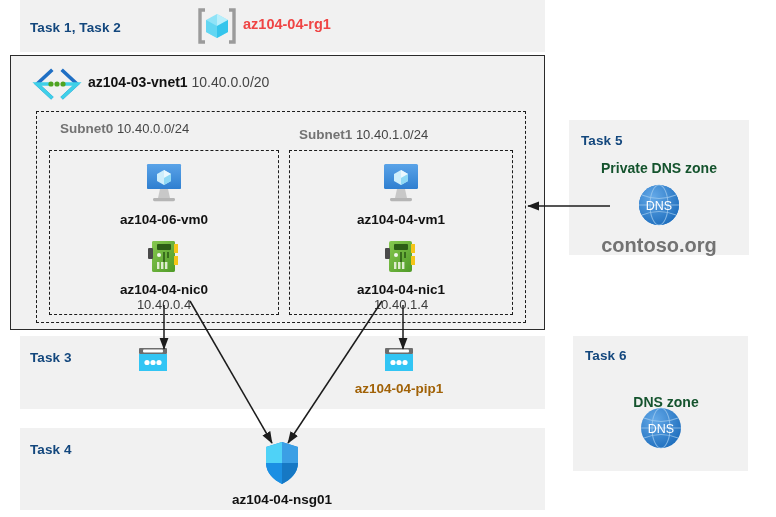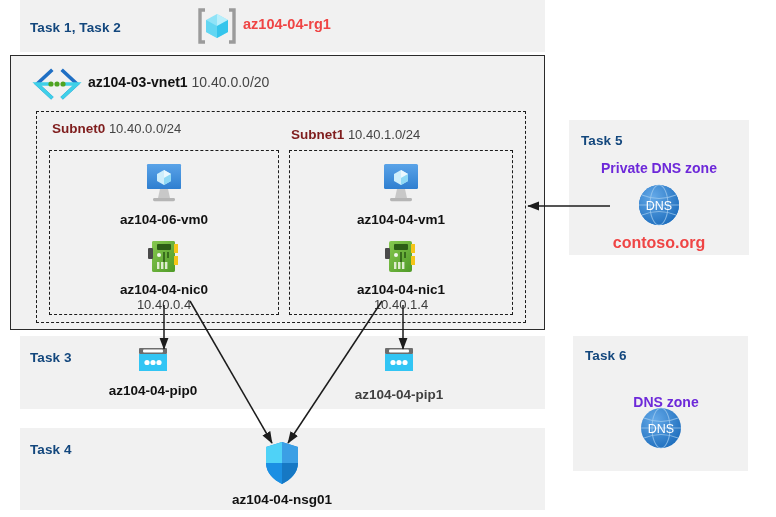--- a/index.html
+++ b/index.html
@@ -69,21 +69,21 @@
     position: absolute;
     left: 36px; top: 111px;
     width: 490px; height: 212px;
     border: 1.6px dashed #1c1c1c;
     box-sizing: border-box;
   }
   .subnet-title {
     position: absolute;
     font-size: 13px; color: #444; white-space: nowrap;
   }
-  .subnet-title b { color: #7f1d1d; font-weight: bold; font-size: 13.5px; }
+  .subnet-title b { color: #737373; font-weight: bold; font-size: 13.5px; margin-left: 8px; }
   #subnet0-title { left: 52px; top: 121px; }
   #subnet1-title { left: 291px; top: 127px; }
 
   
   .vm-box {
     position: absolute;
     border: 1.6px dashed #1c1c1c;
     box-sizing: border-box;
   }
   #vm-box-0 { left: 49px; top: 150px; width: 230px; height: 165px; }
@@ -107,21 +107,21 @@
     white-space: nowrap;
     margin-top: 0px;
   }
   .icon-wrap { display: block; margin: 0 auto; }
 
   
   #task5-panel { left: 569px; top: 120px; width: 180px; height: 135px; }
   #task6-panel { left: 573px; top: 336px; width: 175px; height: 135px; }
   .side-title {
     position: absolute;
-    font-size: 14px; font-weight: bold; color: #6d28d9;
+    font-size: 14px; font-weight: bold; color: #14532d;
     white-space: nowrap; text-align: center;
   }
 
   
   #task3-panel { left: 20px; top: 336px; width: 525px; height: 73px; }
   #task4-panel { left: 20px; top: 428px; width: 525px; height: 82px; }
 
   .pip-node { position: absolute; text-align: center; width: 180px; }
 
   svg.overlay {
@@ -274,35 +274,34 @@
     <span class="icon-wrap">
       <svg width="36" height="30" viewBox="0 0 36 30">
         <rect x="4" y="2" width="28" height="6" rx="1" fill="#6d6d6d"></rect>
         <rect x="8" y="3.6" width="20" height="2.8" rx="1" fill="#ffffff"></rect>
         <rect x="4" y="8" width="28" height="17" fill="#32c5f4"></rect>
         <circle cx="12" cy="16.5" r="2.6" fill="#ffffff"></circle>
         <circle cx="18" cy="16.5" r="2.6" fill="#ffffff"></circle>
         <circle cx="24" cy="16.5" r="2.6" fill="#ffffff"></circle>
       </svg>
     </span>
-    <div class="lbl" style="font-size:13.5px;font-weight:bold;color:#111;margin-top:3px;">az104-04-pip0</div>
   </div>
 
   <div class="pip-node" style="left:309px; top:346px;">
     <span class="icon-wrap">
       <svg width="36" height="30" viewBox="0 0 36 30">
         <rect x="4" y="2" width="28" height="6" rx="1" fill="#6d6d6d"></rect>
         <rect x="8" y="3.6" width="20" height="2.8" rx="1" fill="#ffffff"></rect>
         <rect x="4" y="8" width="28" height="17" fill="#32c5f4"></rect>
         <circle cx="12" cy="16.5" r="2.6" fill="#ffffff"></circle>
         <circle cx="18" cy="16.5" r="2.6" fill="#ffffff"></circle>
         <circle cx="24" cy="16.5" r="2.6" fill="#ffffff"></circle>
       </svg>
     </span>
-    <div class="lbl" style="font-size:13.5px;font-weight:bold;color:#404040;margin-top:7px;">az104-04-pip1</div>
+    <div class="lbl" style="font-size:13.5px;font-weight:bold;color:#a16207;margin-top:1px;">az104-04-pip1</div>
   </div>
 
   <div class="panel" id="task4-panel"></div>
   <div class="task-label" style="left:30px; top:442px;">Task 4</div>
 
   <div class="pip-node" style="left:192px; top:440px;">
     <span class="icon-wrap">
       <svg width="42" height="46" viewBox="0 0 42 46">
         <path d="M21 2 L37 7 L37 23 C37 33 29 40 21 44 C13 40 5 33 5 23 L5 7 Z" fill="#1b8fe3"></path>
         <path d="M21 2 L5 7 L5 23 L21 23 Z" fill="#4fd2f7"></path>
@@ -329,21 +328,21 @@
             <stop offset="1" stop-color="#1667b8"></stop>
           </radialGradient>
         </defs>
         <ellipse cx="23" cy="23" rx="9" ry="20" fill="none" stroke="#9fc9ee" stroke-width="1.1" opacity="0.75"></ellipse>
         <line x1="3" y1="23" x2="43" y2="23" stroke="#9fc9ee" stroke-width="1.1" opacity="0.75"></line>
         <path d="M6 13 Q23 20 40 13" fill="none" stroke="#9fc9ee" stroke-width="1.1" opacity="0.75"></path>
         <path d="M6 33 Q23 26 40 33" fill="none" stroke="#9fc9ee" stroke-width="1.1" opacity="0.75"></path>
         <text x="23" y="28" font-family="Liberation Sans, sans-serif" font-size="12.5" fill="#ffffff" text-anchor="middle">DNS</text>
       </svg>
     </span>
-    <div class="lbl" style="font-size:16px;font-weight:bold;color:#ef4444;margin-top:2px;">contoso.org</div>
+    <div class="lbl" style="font-size:20px;font-weight:bold;color:#737373;margin-top:2px;">contoso.org</div>
   </div>
 
   <div class="panel" id="task6-panel"></div>
   <div class="task-label" style="left:585px; top:348px;text-align:center;">Task 6</div>
   <div class="side-title" style="left:573px; top:394px; width:186px;">DNS zone</div>
 
   <div class="pip-node" style="left:573px; top:405px; width:175px;">
     <span class="icon-wrap">
       <svg width="46" height="46" viewBox="0 0 46 46">
         <circle cx="23" cy="23" r="20" fill="url(#dnsg2)"></circle>

